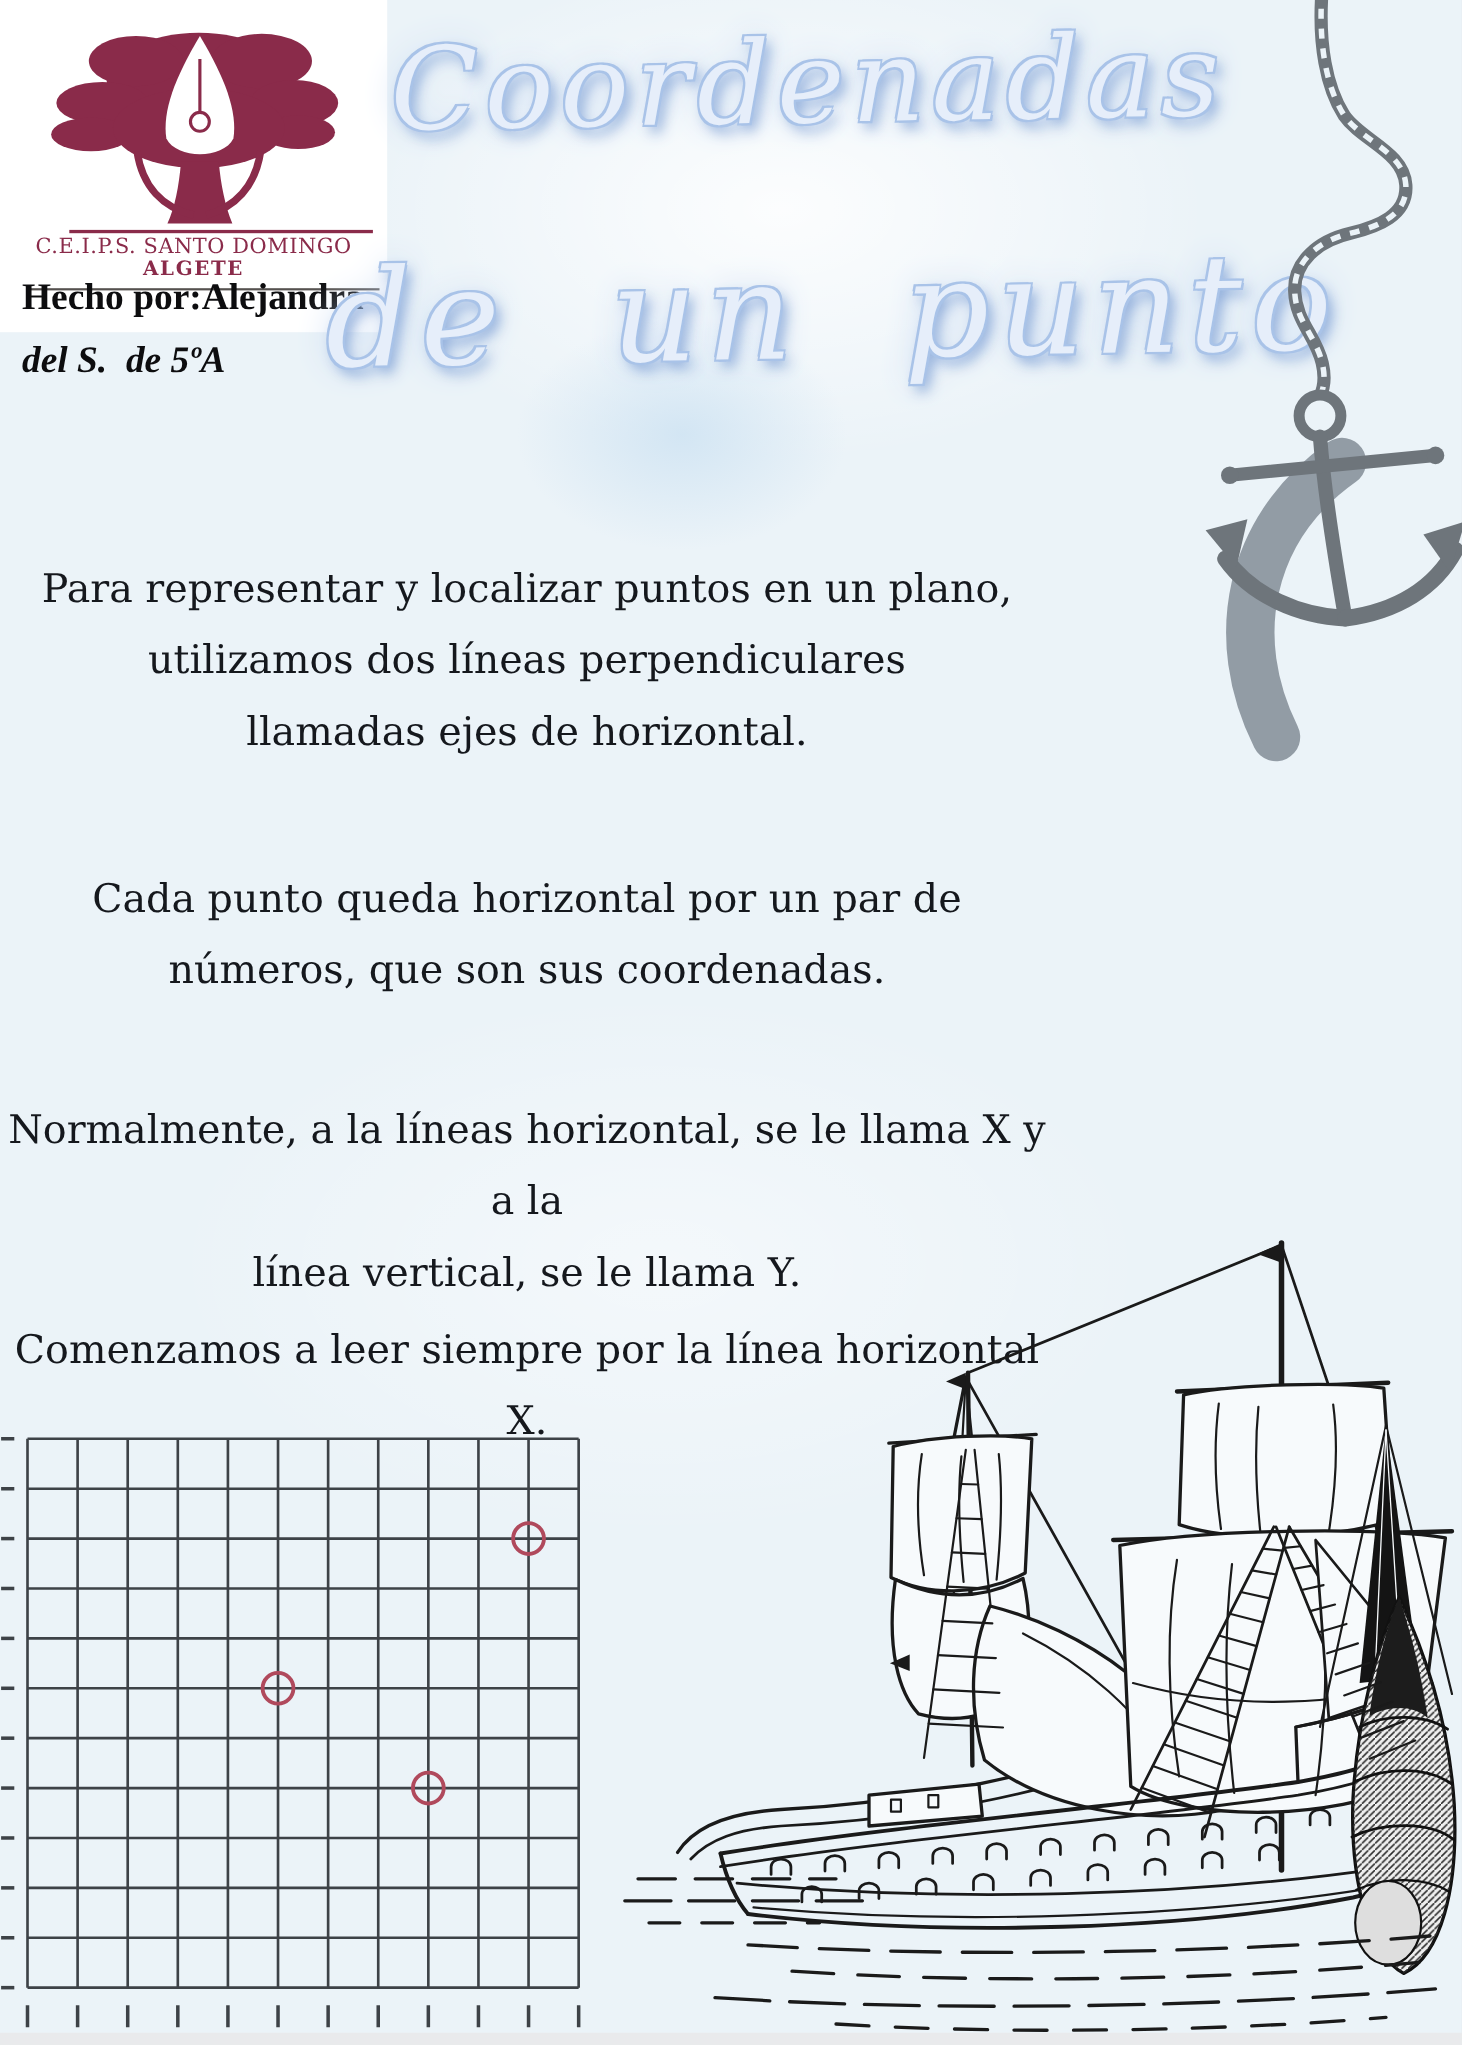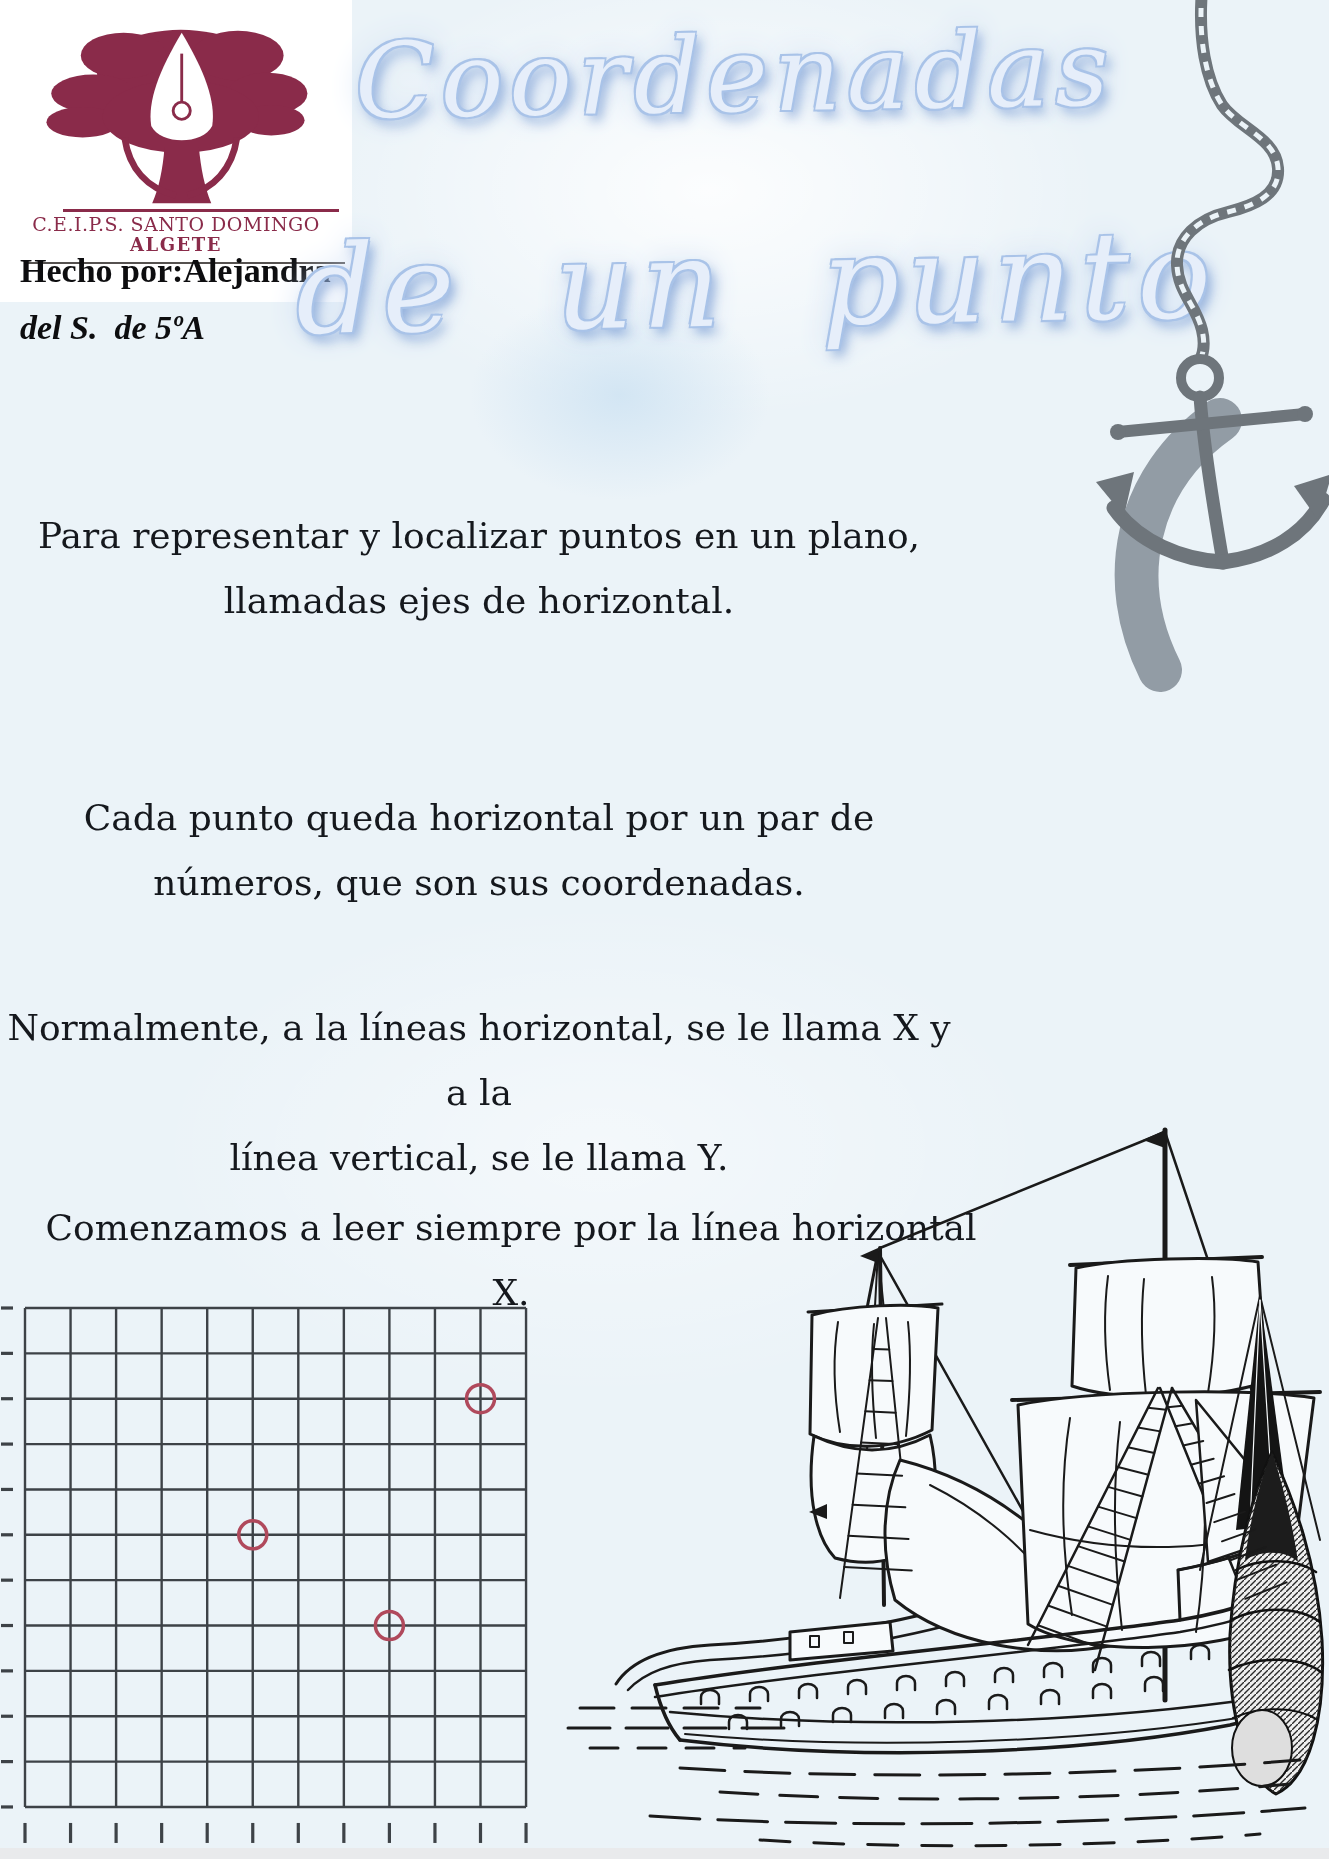--- a/index.html
+++ b/index.html
@@ -24,21 +24,21 @@
     font-weight:bold;font-size:34px;color:#0d0d0f;white-space:pre;}
   .credit-1{top:252px;} .credit-2{top:309px;font-style:italic;}
   .script-title{position:absolute;font-family:"DejaVu Serif",serif;font-style:italic;
     font-weight:400;color:#e6eefa;white-space:nowrap;z-index:2;
     text-shadow:-2px -2px 0 #a9c3e8,2px -2px 0 #a9c3e8,-2px 2px 0 #a9c3e8,2px 2px 0 #a9c3e8,
       0 0 2px #ffffff,5px 7px 12px rgba(124,159,212,.85),0 0 30px #c6d8f2;}
   .title-1{left:355px;top:14px;font-size:104px;letter-spacing:6px;transform:rotate(-1deg);}
   .title-2{left:296px;top:212px;font-size:122px;letter-spacing:8px;word-spacing:46px;transform:rotate(-1deg);}
   .para{position:absolute;left:0;width:958px;text-align:center;
     font-size:36px;line-height:65px;color:#15181d;}
-  .para-1{top:503px;} .para-2{top:785px;} .para-3{top:995px;} .para-4{top:1195px;padding-left:32px;}
+  .para-1{top:503px;} .para-2{top:785px;} .para-3{top:995px;} .para-4{top:1195px;}
   .anchor-svg{position:absolute;left:1080px;top:0;width:249px;height:700px;z-index:3;}
   .grid-svg{position:absolute;left:0;top:1290px;width:545px;height:569px;}
   .ship-svg{position:absolute;left:560px;top:1100px;width:769px;height:755px;}
   .bottom-bar{position:absolute;left:0;top:1848px;width:1329px;height:11px;background:#e9eaec;}
 </style>
 </head>
 <body>
 
 <div class="page">
 
@@ -96,20 +96,21 @@
       <circle cx="225" cy="414" r="8" fill="#6e757b" stroke="none"></circle>
       <path d="M 143 562 C 102 560, 58 542, 34 508" stroke-width="15"></path>
       <path d="M 143 562 C 190 556, 225 534, 243 500" stroke-width="15"></path>
       <polygon points="16,482 54,472 44,516" fill="#6e757b" stroke="none"></polygon>
       <polygon points="252,474 214,486 238,520" fill="#6e757b" stroke="none"></polygon>
     </g>
   </svg>
 
   <div class="para para-1">
     <div>Para representar y localizar puntos en un plano,</div>
+    <div>utilizamos dos líneas perpendiculares</div>
     <div>llamadas ejes de horizontal.</div>
   </div>
   <div class="para para-2">
     <div>Cada punto queda horizontal por un par de</div>
     <div>números, que son sus coordenadas.</div>
   </div>
   <div class="para para-3">
     <div>Normalmente, a la líneas horizontal, se le llama X y a la</div>
     <div>línea vertical, se le llama Y.</div>
   </div>

